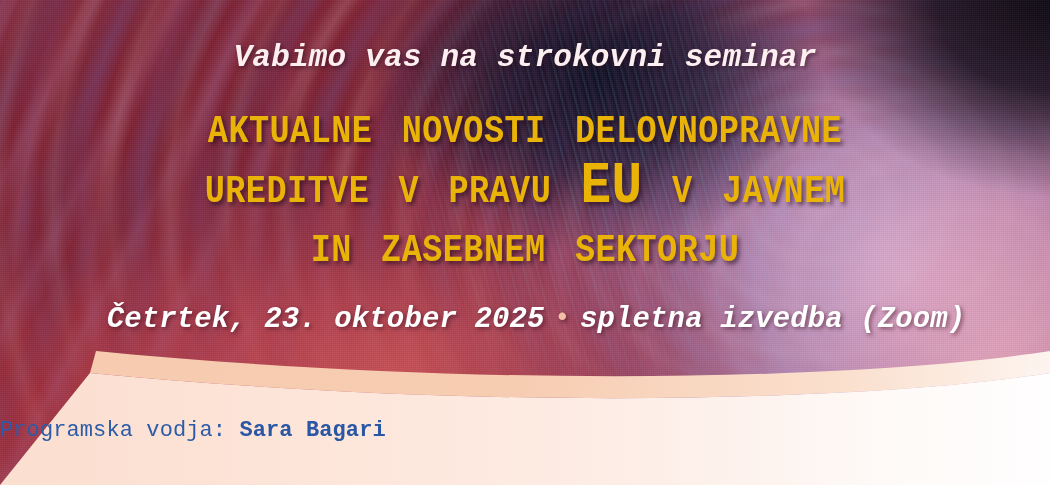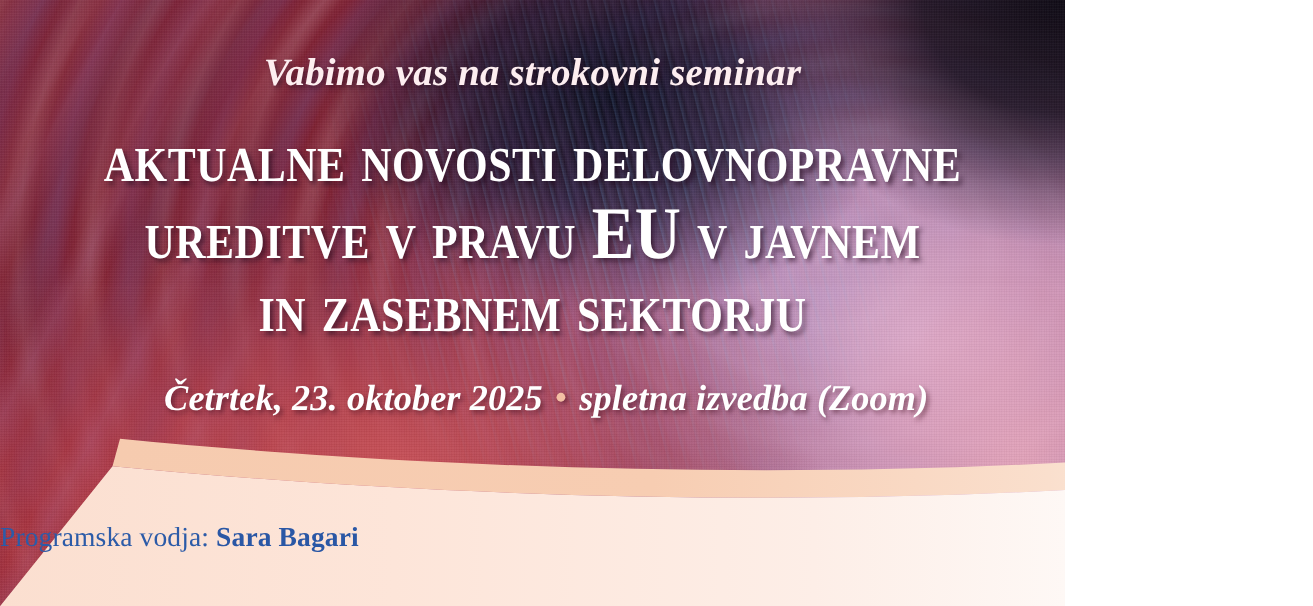--- a/index.html
+++ b/index.html
@@ -3,24 +3,24 @@
 <meta charset="utf-8">
 <style>
   html, body {
     margin: 0;
     padding: 0;
     background: #ffffff;
   }
 
   #banner {
     position: relative;
-    width: 852px;
+    width: 1050px;
     height: 485px;
     overflow: hidden;
-    font-family: Liberation Serif, serif;
+    font-family: Liberation Mono, monospace;
     background: #7e2030;
   }
 
   
   .bg-layer {
     position: absolute;
     inset: 0;
     pointer-events: none;
   }
 
@@ -178,21 +178,21 @@
     color: #fdeef0;
     letter-spacing: 0.2px;
     text-shadow: 2px 2px 4px rgba(40,10,30,0.55);
   }
 
   .title {
     position: absolute;
     top: 98px;
     left: 0;
     right: 0;
-    color: #ffffff;
+    color: #eab308;
     font-weight: 700;
     font-stretch: condensed;
     font-size: 56px;
     line-height: 59px;
     letter-spacing: 0.5px;
     text-shadow: 3px 3px 5px rgba(35,8,28,0.60);
   }
 
   .title .line {
     display: block;

